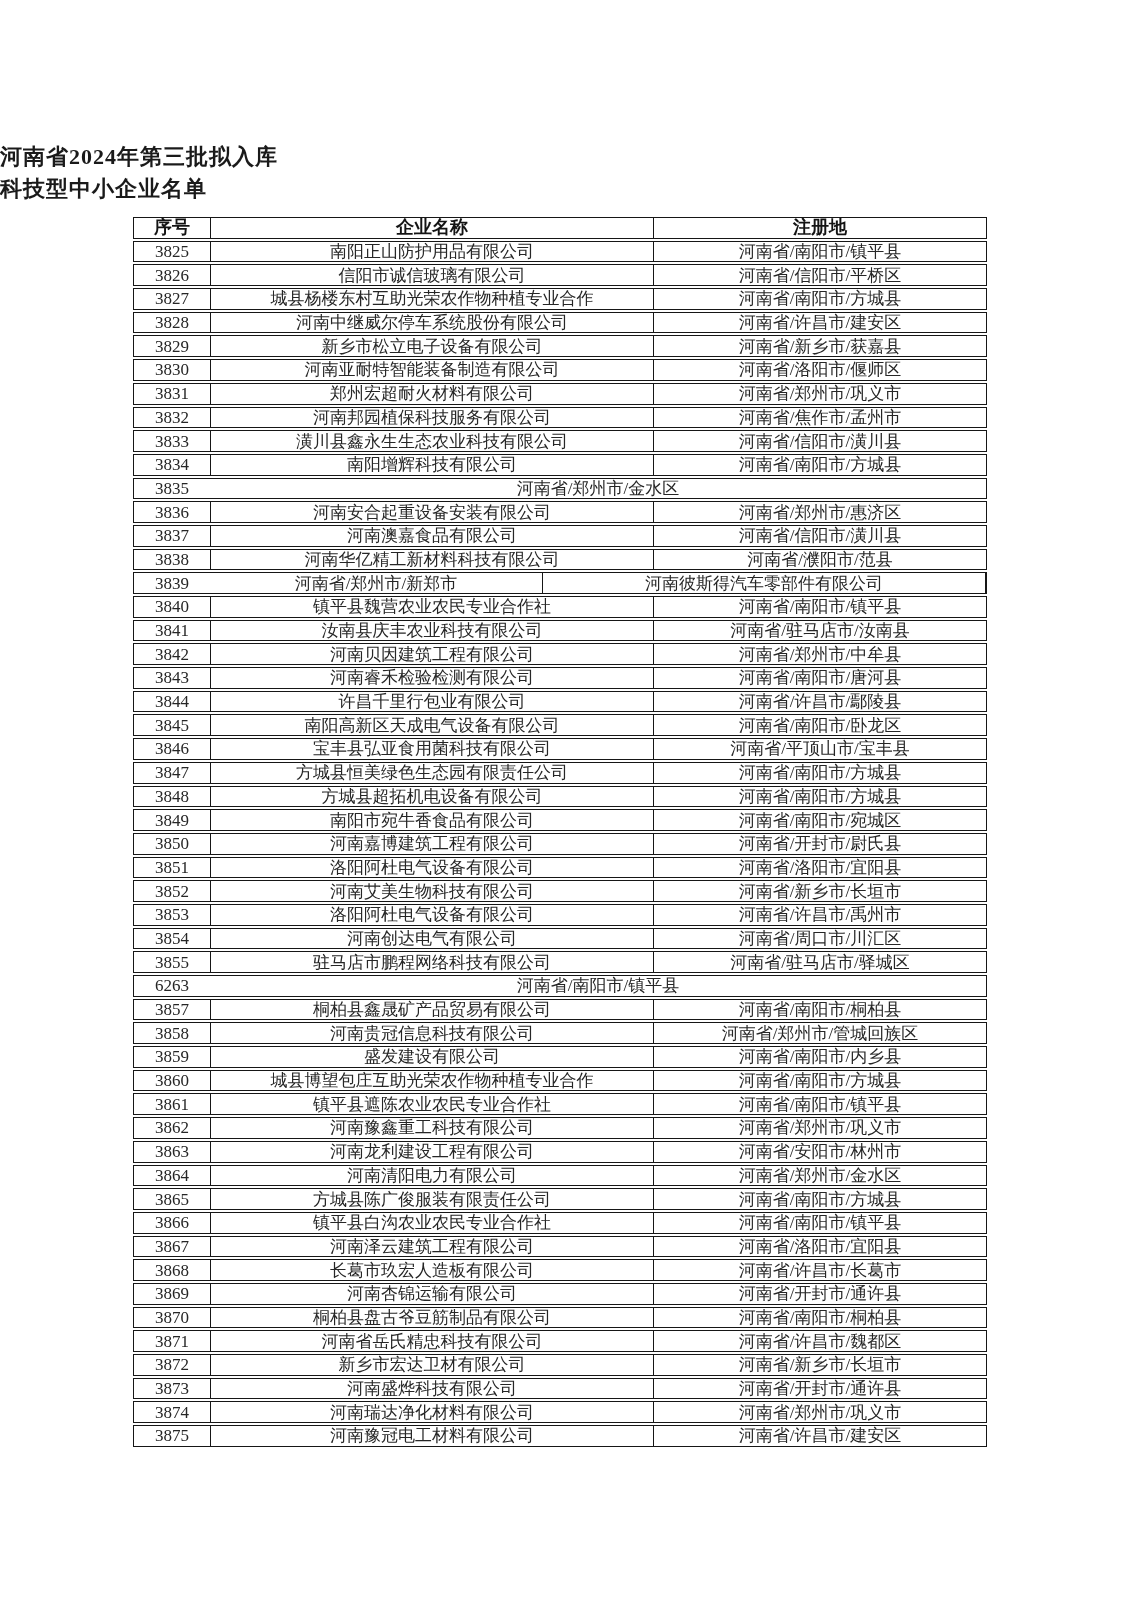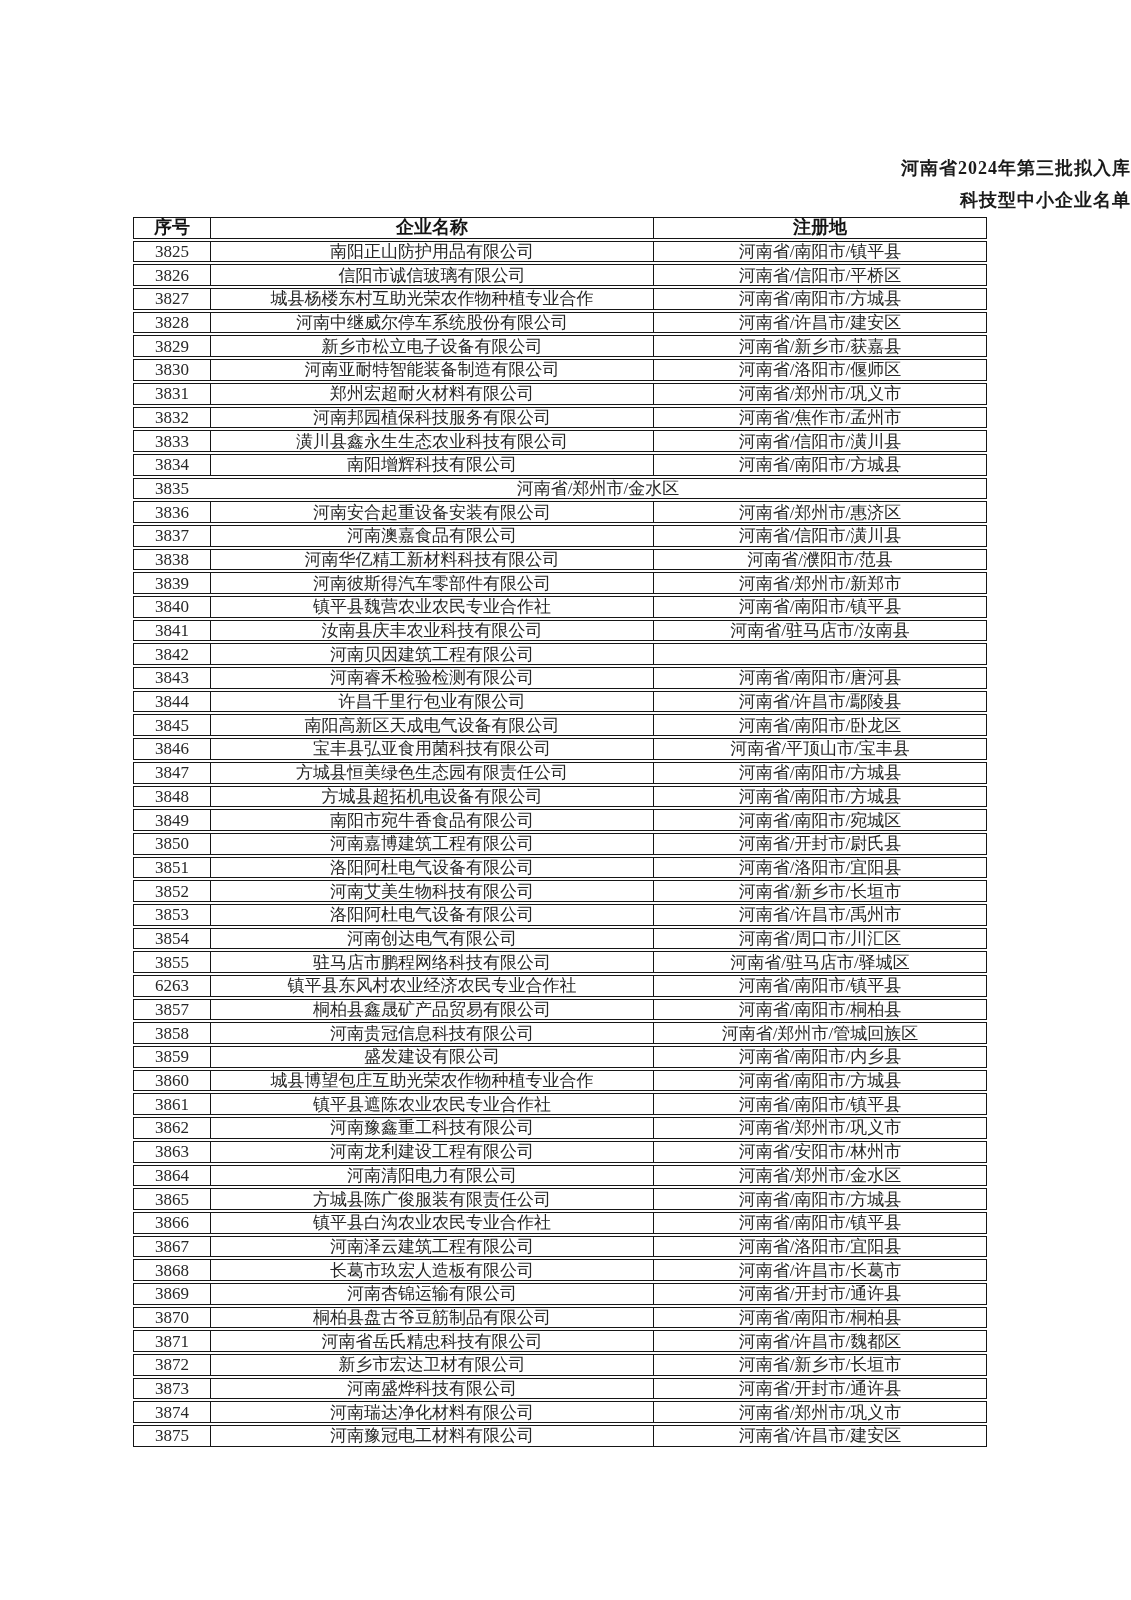--- a/index.html
+++ b/index.html
@@ -7,26 +7,26 @@
     position: relative;
     width: 1131px;
     height: 1600px;
     background: #ffffff;
     font-family: "Liberation Serif", "DejaVu Serif", serif;
     color: #1e1e1e;
     overflow: hidden;
   }
   .doc-title {
     position: absolute;
-    top: 152px;
+    top: 141px;
     left: 0;
     width: 100%;
-    text-align: right;
+    text-align: left;
     font-weight: bold;
-    font-size: 18px;
+    font-size: 22px;
     line-height: 32px;
     color: #1a1a1a;
     letter-spacing: 1px;
   }
   .company-table {
     position: absolute;
     left: 133px;
     top: 217px;
     width: 854px;
     display: flex;
@@ -159,39 +159,40 @@
   </div>
 
   <div class="t-row">
     <div class="cell col-index">3838</div>
     <div class="cell col-name">河南华亿精工新材料科技有限公司</div>
     <div class="cell col-loc">河南省/濮阳市/范县</div>
   </div>
 
   <div class="t-row">
     <div class="cell col-index">3839</div>
+    <div class="cell col-loc">河南省/郑州市/新郑市</div>
     <div class="cell col-name">河南彼斯得汽车零部件有限公司</div>
-    <div class="cell col-loc">河南省/郑州市/新郑市</div>
   </div>
 
   <div class="t-row">
     <div class="cell col-index">3840</div>
     <div class="cell col-name">镇平县魏营农业农民专业合作社</div>
     <div class="cell col-loc">河南省/南阳市/镇平县</div>
   </div>
 
   <div class="t-row">
     <div class="cell col-index">3841</div>
     <div class="cell col-name">汝南县庆丰农业科技有限公司</div>
     <div class="cell col-loc">河南省/驻马店市/汝南县</div>
   </div>
 
   <div class="t-row">
     <div class="cell col-index">3842</div>
     <div class="cell col-name">河南贝因建筑工程有限公司</div>
+    <div class="cell col-loc">河南省/郑州市/中牟县</div>
   </div>
 
   <div class="t-row">
     <div class="cell col-index">3843</div>
     <div class="cell col-name">河南睿禾检验检测有限公司</div>
     <div class="cell col-loc">河南省/南阳市/唐河县</div>
   </div>
 
   <div class="t-row">
     <div class="cell col-index">3844</div>
@@ -260,21 +261,20 @@
   </div>
 
   <div class="t-row">
     <div class="cell col-index">3855</div>
     <div class="cell col-name">驻马店市鹏程网络科技有限公司</div>
     <div class="cell col-loc">河南省/驻马店市/驿城区</div>
   </div>
 
   <div class="t-row">
     <div class="cell col-index">6263</div>
-    <div class="cell col-name">镇平县东风村农业经济农民专业合作社</div>
     <div class="cell col-loc">河南省/南阳市/镇平县</div>
   </div>
 
   <div class="t-row">
     <div class="cell col-index">3857</div>
     <div class="cell col-name">桐柏县鑫晟矿产品贸易有限公司</div>
     <div class="cell col-loc">河南省/南阳市/桐柏县</div>
   </div>
 
   <div class="t-row">

